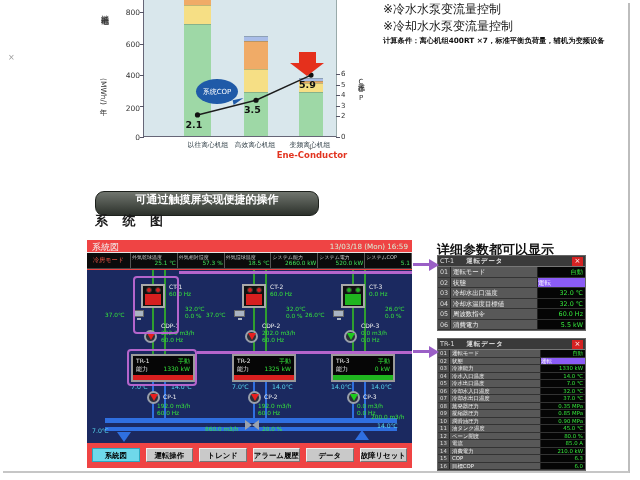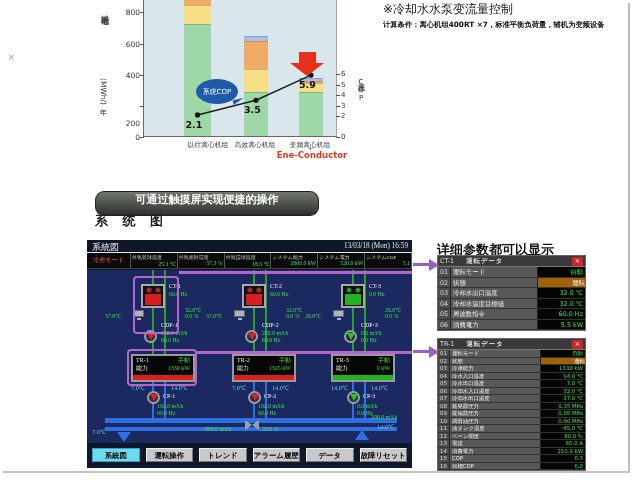--- a/index.html
+++ b/index.html
@@ -51,21 +51,21 @@
   .cond { margin-top:2px; font-size:7.3px; font-weight:bold; color:#101010; white-space:nowrap; }
 
   
   .banner { position:absolute; left:95px; top:191px; width:224px; height:25px; border-radius:9px;
             background:linear-gradient(#70756e,#2c312b); border:1px solid #1d211c; color:#fff;
             font-size:11px; font-weight:bold; line-height:15px; text-align:center; }
   .sec-title { position:absolute; left:95px; top:212px; font-size:13px; font-weight:600;
             letter-spacing:5px; color:#1c1c1c; }
 
   
-  .scada { position:absolute; left:87px; top:240px; width:325px; height:228px; background:#0f172a;font-family:Liberation Serif, serif; }
+  .scada { position:absolute; left:87px; top:240px; width:325px; height:228px; background:#ef4444; }
   .s-title { position:relative; height:13px; border-bottom:1px solid #e6e6e6; }
   .s-title-text { position:absolute; left:5px; top:1px; font-size:9px; color:#f2f2f2; }
   .s-date { position:absolute; right:4px; top:2px; font-size:7.2px; color:#d8f0d8; }
   .s-stats { display:flex; height:16px; background:#0b0b0b; border-bottom:1px solid #444; }
   .mode-cell { width:44px; display:flex; align-items:center; justify-content:center; font-size:6.2px;
             color:#ff5a4a; border-right:1px solid #555; white-space:nowrap; }
   .stat-cell { flex:1; border-right:1px solid #555; padding:1px 1px; overflow:hidden; }
   .stat-label { font-size:5px; color:#cfcfcf; white-space:nowrap; }
   .stat-value { font-size:5.8px; color:#3fe05a; text-align:right; white-space:nowrap; }
   .s-main { position:absolute; left:0; top:30px; width:325px; height:173px; background:#1b2960; overflow:hidden; }
@@ -110,42 +110,42 @@
   .panel-h { display:flex; align-items:center; height:11px; background:#3a3a3a; border-bottom:1px solid #777;
              font-size:6.4px; color:#ddd; padding:0 2px; }
   .panel-h .ttl { margin-left:12px; letter-spacing:1px;font-weight:bold; }
   .close-x { margin-left:auto; width:11px; height:9px; background:#d42222; color:#fff; font-size:7px;
              line-height:9px; text-align:center; }
   .prow { display:flex; border-bottom:1px solid #333; }
   .pno { background:#4c4c4c; color:#ddd; text-align:center; border-right:1px solid #222; }
   .plabel { flex:1; background:#585858; color:#f4f4f4; padding-left:2px; border-right:1px solid #222;
             white-space:nowrap; overflow:hidden; }
   .pval { background:#050505; color:#35e83c; text-align:right; padding-right:2px; white-space:nowrap; }
-  .pval.red { background:#a16207; color:#fff; text-align:right; padding-right:0; }
+  .pval.red { background:#8b5cf6; color:#fff; text-align:left; padding-right:0; }
   .p1 .prow { height:10.5px; font-size:6.4px; line-height:10px; } .p1 .pno { width:13px; } .p1 .pval { width:47px; }
   .p2 .prow { height:7.5px; font-size:5.4px; line-height:7px; } .p2 .pno { width:12px; } .p2 .pval { width:44px; }
 
   .parrow { position:absolute; left:413px; width:17px; height:3px; background:#9a5fc6; }
   .parrow:after { content:""; position:absolute; right:-9px; top:-4.5px; width:0; height:0;
              border-left:10px solid #9a5fc6; border-top:6px solid transparent; border-bottom:6px solid transparent; }
 </style>
 </head>
 <body>
 
 <div class="page">
 
   <span class="artifact">×</span>
 
   <div class="chart">
     <div class="ylab-l">消耗电量</div>
     <div class="ylab-l-unit">(MWh/年)</div>
     <div class="plot" id="plot">
         <div class="ltick" style="left: -28px; top: 133px;">0</div>
         <div class="ltickmark" style="top: 137px;"></div>
-        <div class="ltick" style="left: -28px; top: 119px;">200</div>
+        <div class="ltick" style="left: -28px; top: 104px;">200</div>
         <div class="ltickmark" style="top: 105.864px;"></div>
         <div class="ltick" style="left: -28px; top: 70.7273px;">400</div>
         <div class="ltickmark" style="top: 74.7273px;"></div>
         <div class="ltick" style="left: -28px; top: 39.5909px;">600</div>
         <div class="ltickmark" style="top: 43.5909px;"></div>
         <div class="ltick" style="left: -28px; top: 8.45455px;">800</div>
         <div class="ltickmark" style="top: 12.4545px;"></div>
         <div class="rtick" style="left: 197px; top: 133px;">0</div>
         <div class="rtickmark" style="top: 137px; right: -4px;"></div>
         <div class="rtick" style="left: 197px; top: 112px;">2</div>
@@ -195,20 +195,21 @@
     <div class="brand">Ene-Conductor</div>
 
     <div class="cop-callout">系统COP</div>
     <div class="cop-tail"></div>
 
     <div class="red-arrow-shaft"></div>
     <div class="red-arrow-head"></div>
   </div>
 
   <div class="notes">
+    <div class="note-line">※冷水水泵变流量控制</div>
     <div class="note-line">※冷却水水泵变流量控制</div>
     <div class="cond">计算条件：离心机组400RT ×7，标准平衡负荷量，辅机为变频设备</div>
   </div>
 
   <div class="banner">可通过触摸屏实现便捷的操作</div>
   <div class="sec-title">系 统 图</div>
 
   <div class="scada">
     <div class="s-title">
       <span class="s-title-text">系統図</span>

